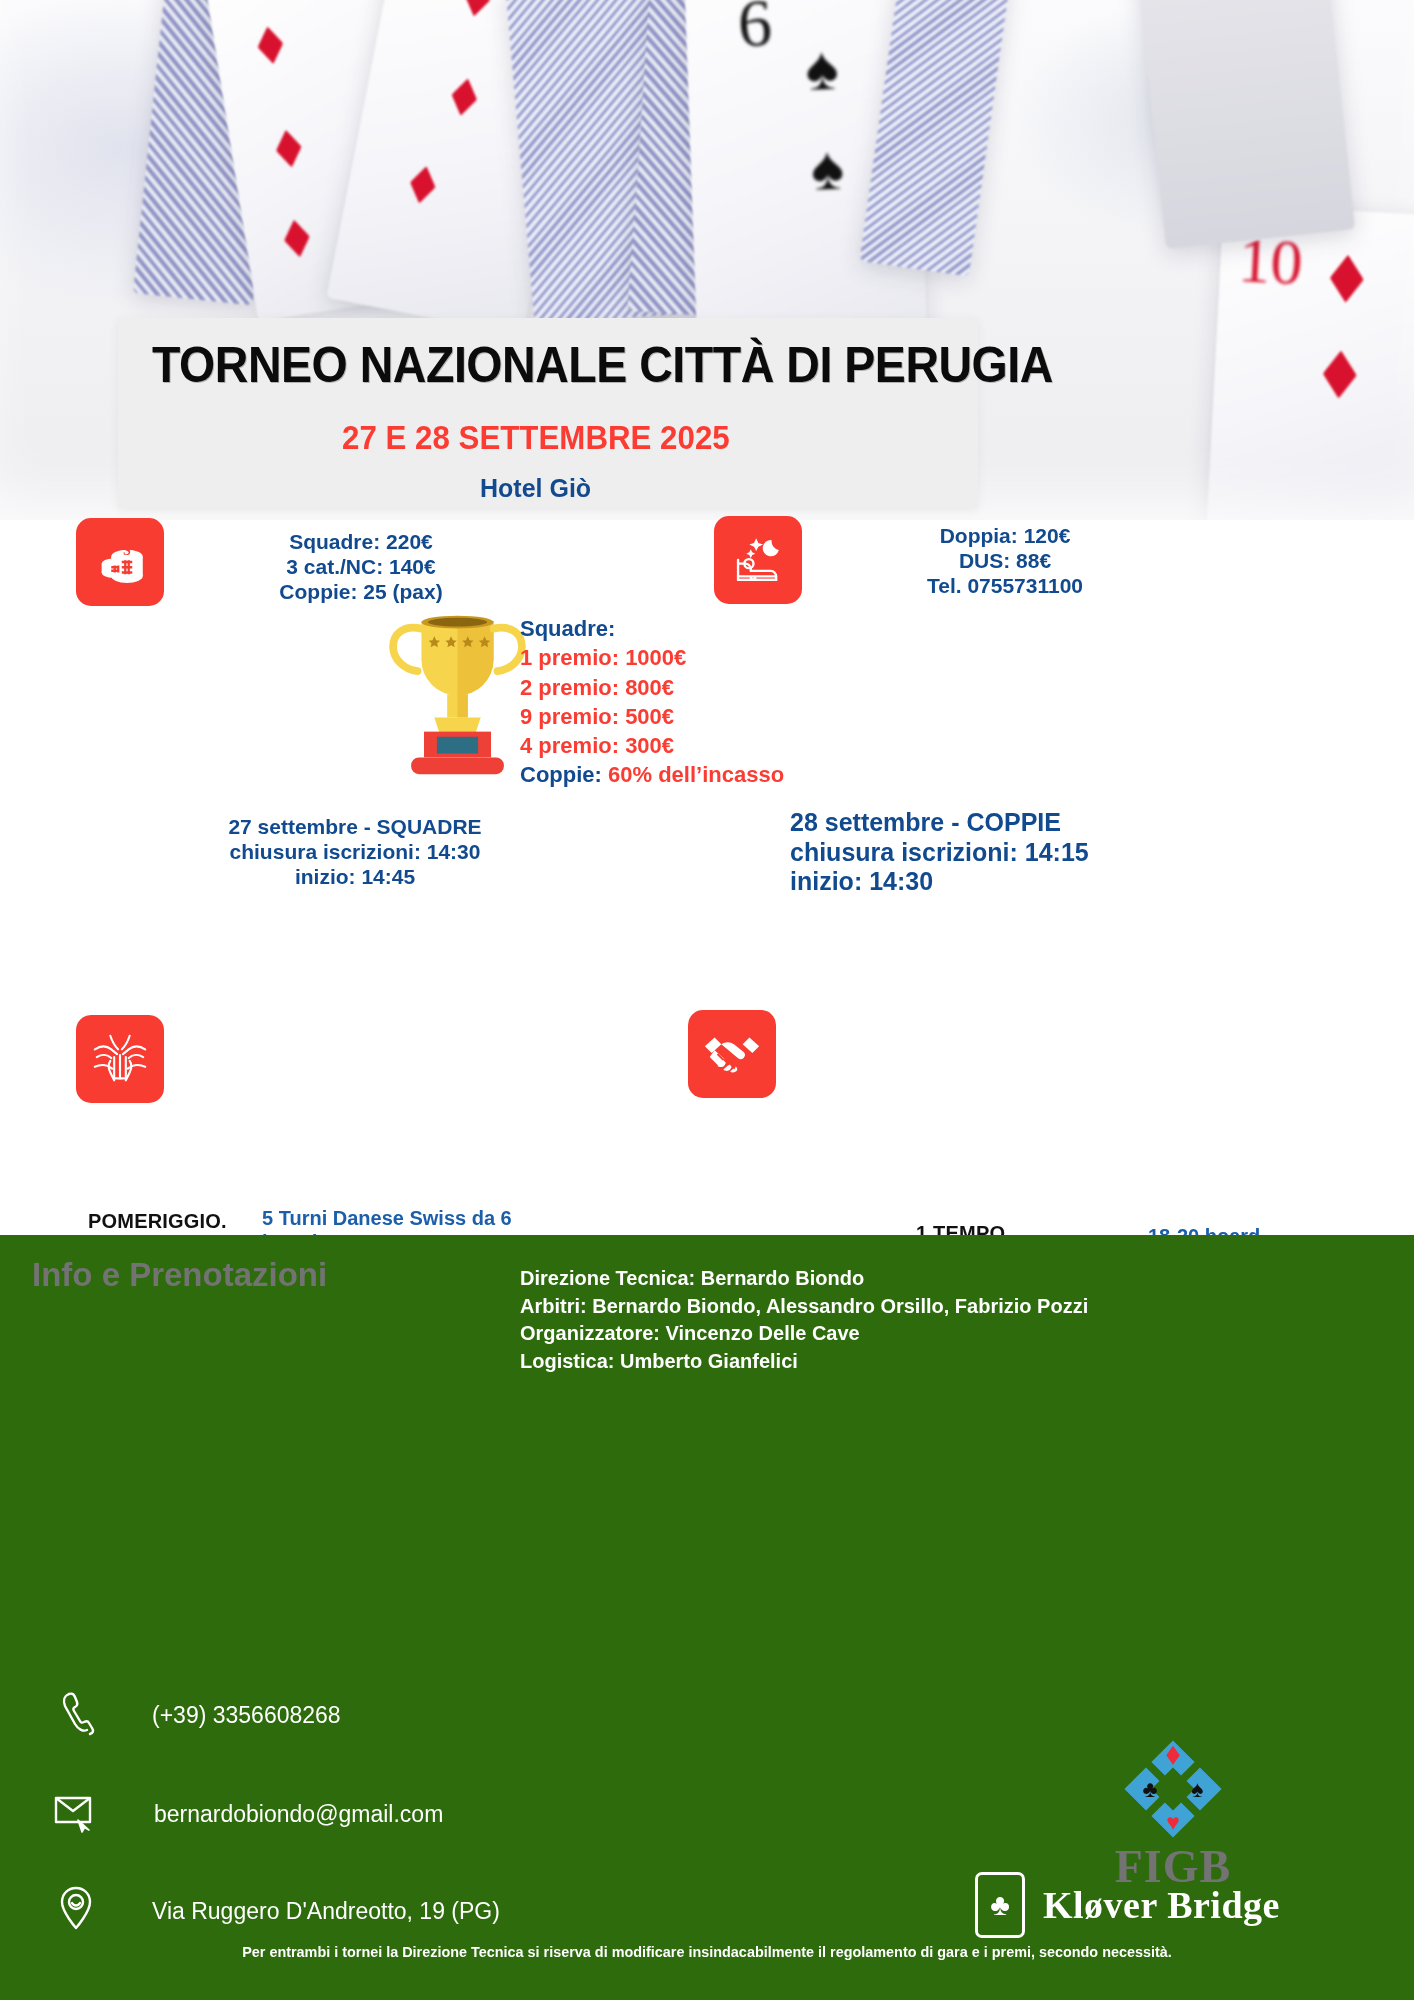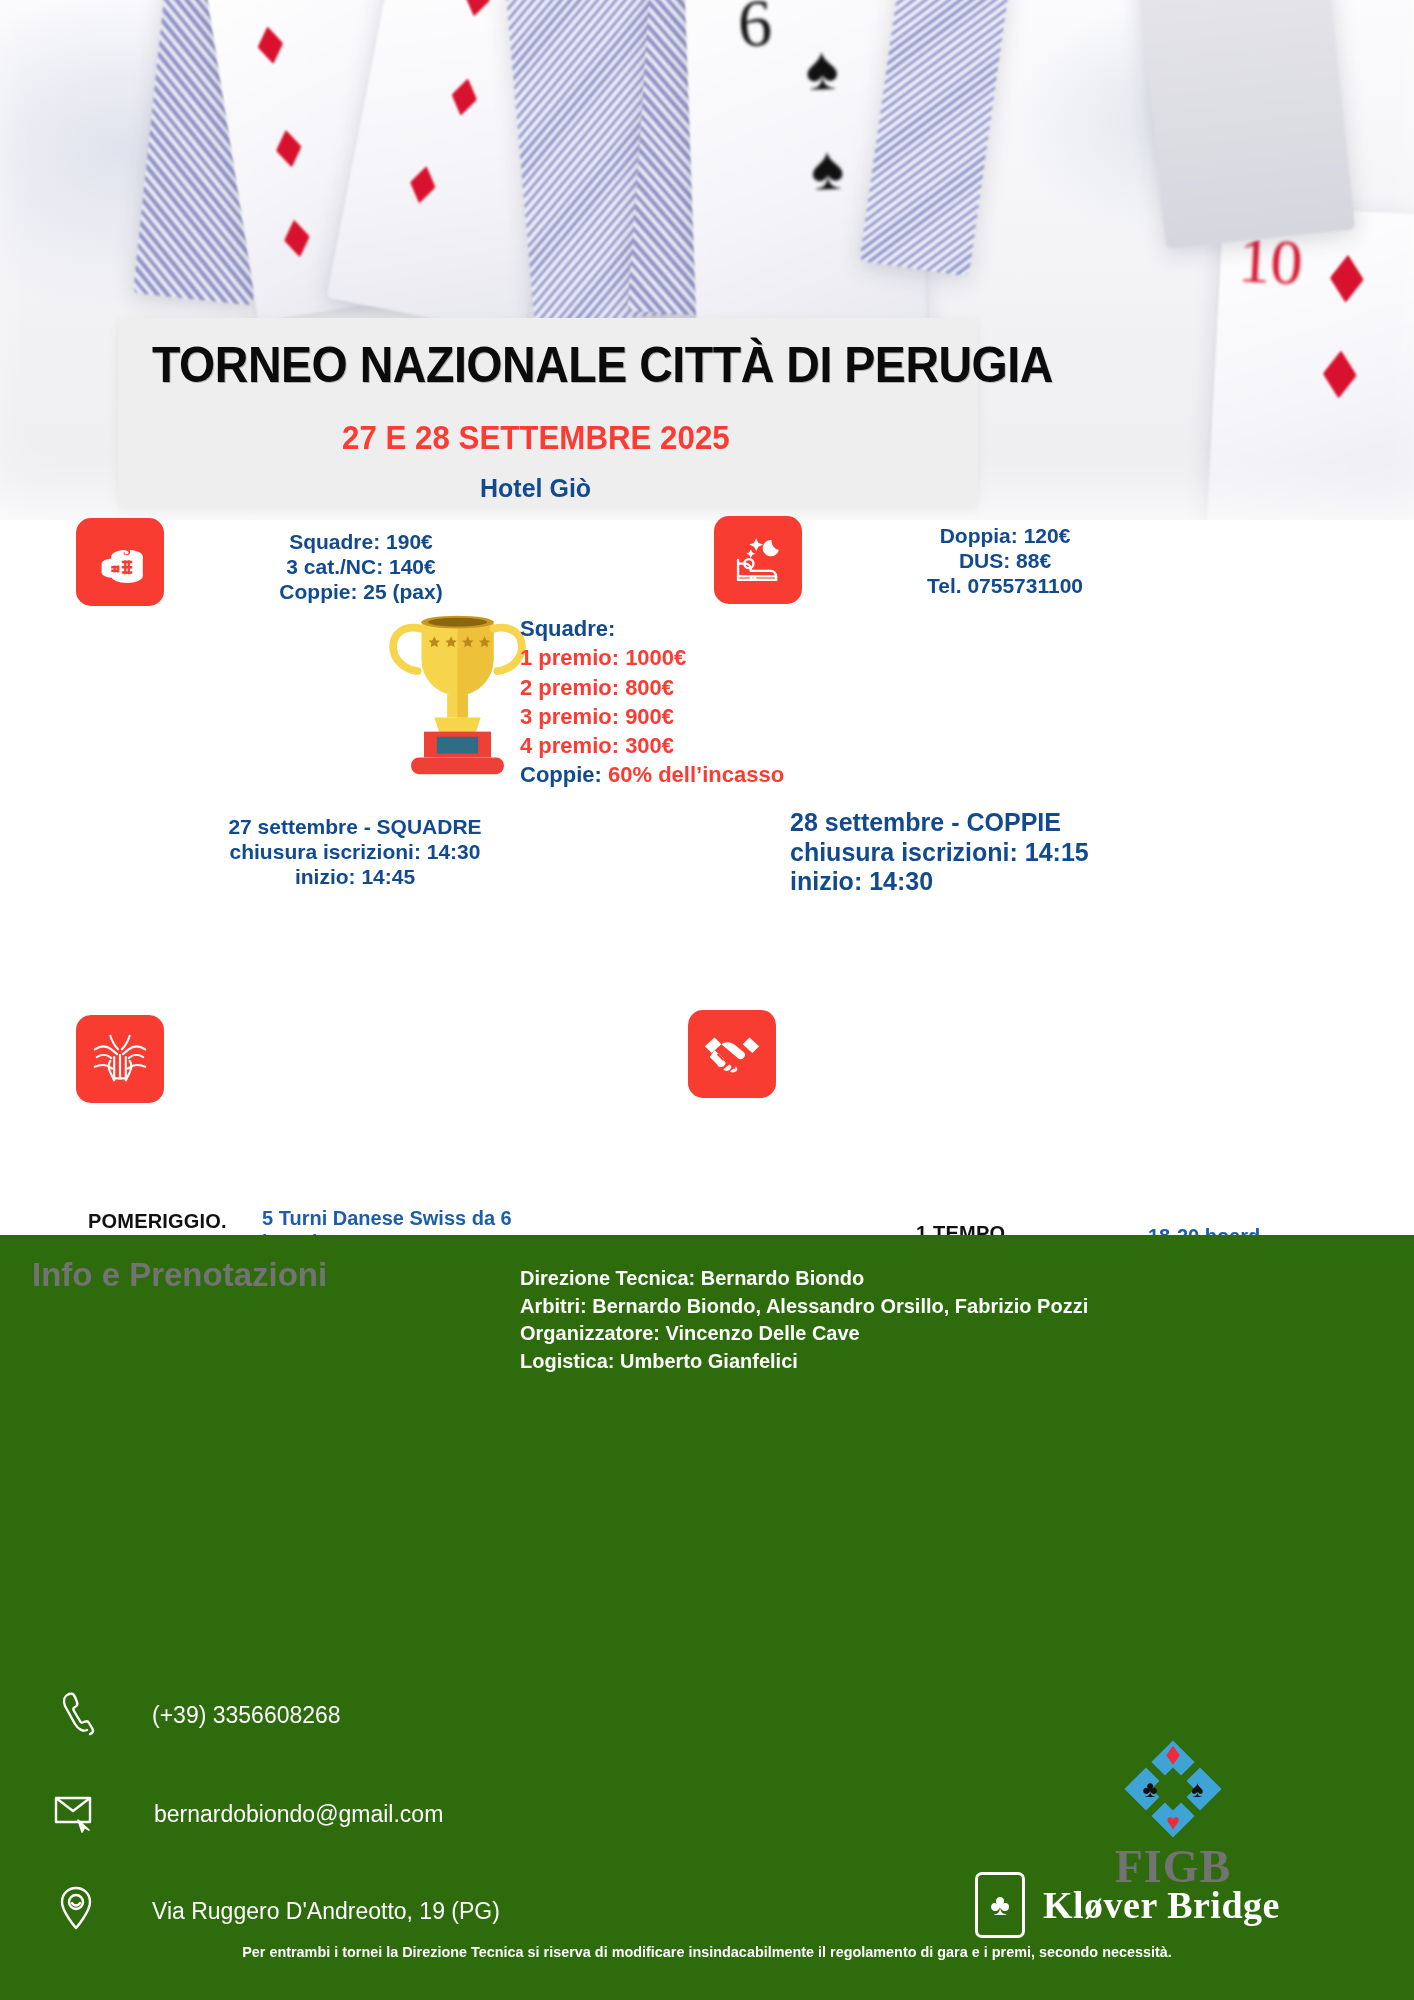--- a/index.html
+++ b/index.html
@@ -165,21 +165,21 @@
       <g stroke="#f83c32" stroke-width="2.6" fill="none">
         <path d="M22 38h8M22 42h8"></path>
           <path d="M26 36v8M30 36v8"></path>
         <path d="M34 32h12M34 38h12M34 44h12"></path>
         <path d="M38 30v16M42 30v16"></path>
       </g>
       <text x="40" y="24" font-size="16" font-family="'Liberation Serif',serif" fill="#f83c32" text-anchor="middle" font-weight="bold">S</text>
     </svg>
   </div>
   <div class="txtblock fee-text">
-    <div>Squadre: 190€</div>
+    <div>Squadre: 220€</div>
     <div>3 cat./NC: 140€</div>
     <div>Coppie: 25 (pax)</div>
   </div>
 
   <div class="icon-tile" style="left:714px;top:516px;width:88px;height:88px;">
     <svg width="58" height="58" viewBox="0 0 64 64" aria-hidden="true" fill="none" stroke="#fff" stroke-width="2.6" stroke-linejoin="round" stroke-linecap="round">
       <path d="M47 10a9 9 0 1 0 8 11 10 10 0 0 1-8-11z" fill="#fff" stroke="none"></path>
       <path d="M30 8l2.4 5.2L37.6 15l-5.2 2.4L30 22l-2.4-4.6L22.4 15l5.2-1.8z" fill="#fff" stroke="none"></path>
       <path d="M24 20l1.6 3.4 3.4 1.6-3.4 1.6L24 30l-1.6-3.4L19 25l3.4-1.6z" fill="#fff" stroke="none"></path>
       <path d="M10 32v22"></path>
@@ -214,21 +214,21 @@
         <path d="M55 22l1.4 3 3 .4-2.2 2 .6 3-2.8-1.5-2.8 1.5.6-3-2.2-2 3-.4z"></path>
         <path d="M68 22l1.4 3 3 .4-2.2 2 .6 3-2.8-1.5-2.8 1.5.6-3-2.2-2 3-.4z"></path>
         <path d="M81 22l1.4 3 3 .4-2.2 2 .6 3-2.8-1.5-2.8 1.5.6-3-2.2-2 3-.4z"></path>
       </g>
     </svg>
   </div>
   <div class="txtblock prize-text">
     <div>Squadre:</div>
     <div class="red">1 premio: 1000€</div>
     <div class="red">2 premio: 800€</div>
-    <div class="red">3 premio: 900€</div>
+    <div class="red">9 premio: 500€</div>
     <div class="red">4 premio: 300€</div>
     <div>
       <span>Coppie:</span>
       <span class="red">60% dell’incasso</span>
     </div>
   </div>
 
   <div class="icon-tile" style="left:76px;top:1015px;width:88px;height:88px;">
     <svg width="62" height="62" viewBox="0 0 64 64" fill="none" stroke="#fff" stroke-width="2.2" stroke-linecap="round" stroke-linejoin="round" aria-hidden="true">
       <path d="M6 22c6-4 12-4 17 0l6 5"></path>

